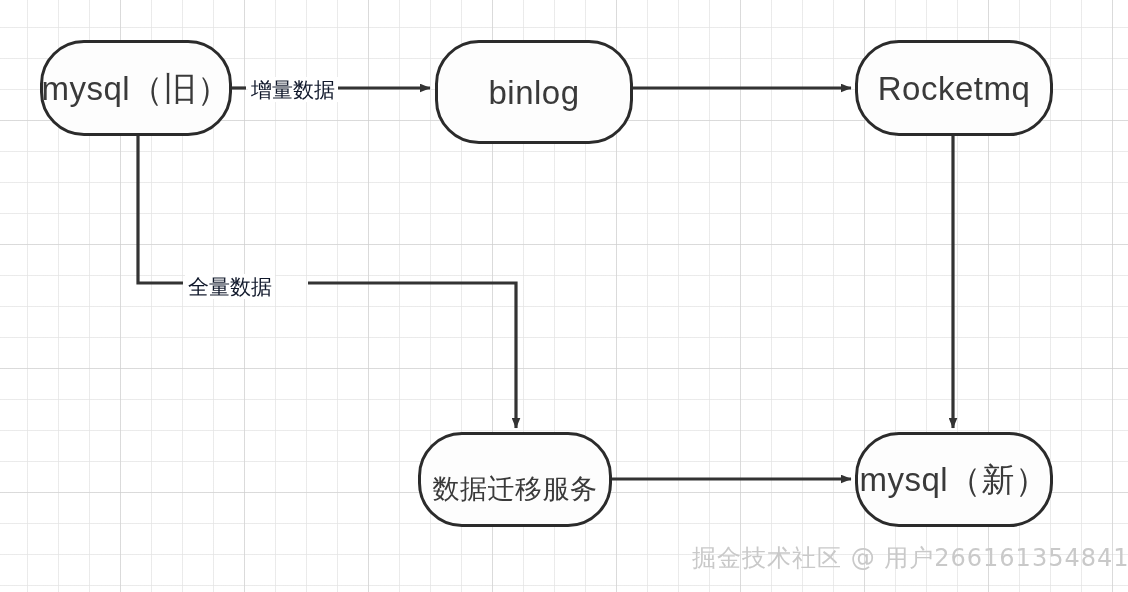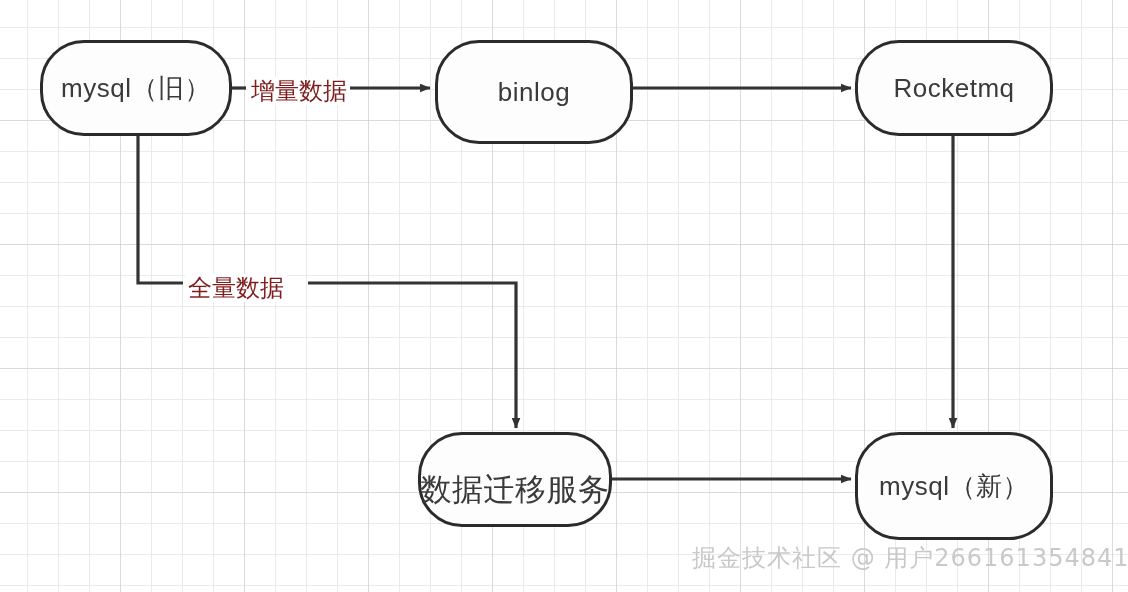--- a/index.html
+++ b/index.html
@@ -42,32 +42,32 @@
     border-radius: 44px;
     background: #fdfdfd;
     display: flex;
     align-items: center;
     justify-content: center;
     color: #3a3a3a;
     letter-spacing: 0.5px;
     white-space: nowrap;
   }
   .node-label {
-    font-size: 26px;
+    font-size: 33px;
     line-height: 1;
     color: #3a3a3a;
   }
   .node-cn .node-label {
-    font-size: 31px;
+    font-size: 27px;
     margin-top: 20px;
   }
   .edge-label {
     position: absolute;
-    font-size: 24px;
-    color: #7f1d1d;
+    font-size: 21px;
+    color: #0f172a;
     background: #ffffff;
     padding: 1px 3px;
     white-space: nowrap;
     line-height: 1.1;
   }
   .watermark {
     position: absolute;
     font-size: 24px;
     color: #c9c9c9;
     white-space: nowrap;
@@ -119,21 +119,21 @@
   </div>
 
   <div class="node" style="left:855px; top:40px; width:198px; height:96px;">
     <span class="node-label">Rocketmq</span>
   </div>
 
   <div class="node node-cn" style="left:418px; top:432px; width:194px; height:95px;">
     <span class="node-label">数据迁移服务</span>
   </div>
 
-  <div class="node" style="left:855px; top:432px; width:198px; height:108px;">
+  <div class="node" style="left:855px; top:432px; width:198px; height:95px;">
     <span class="node-label">mysql（新）</span>
   </div>
 
   <div class="edge-label" style="left:248px; top:77px;">增量数据</div>
 
   <div class="edge-label" style="left:185px; top:274px;">全量数据</div>
 
   <div class="watermark" style="left:692px; top:542px;">掘金技术社区 @ 用户2661613548416</div>
 
 </div>

